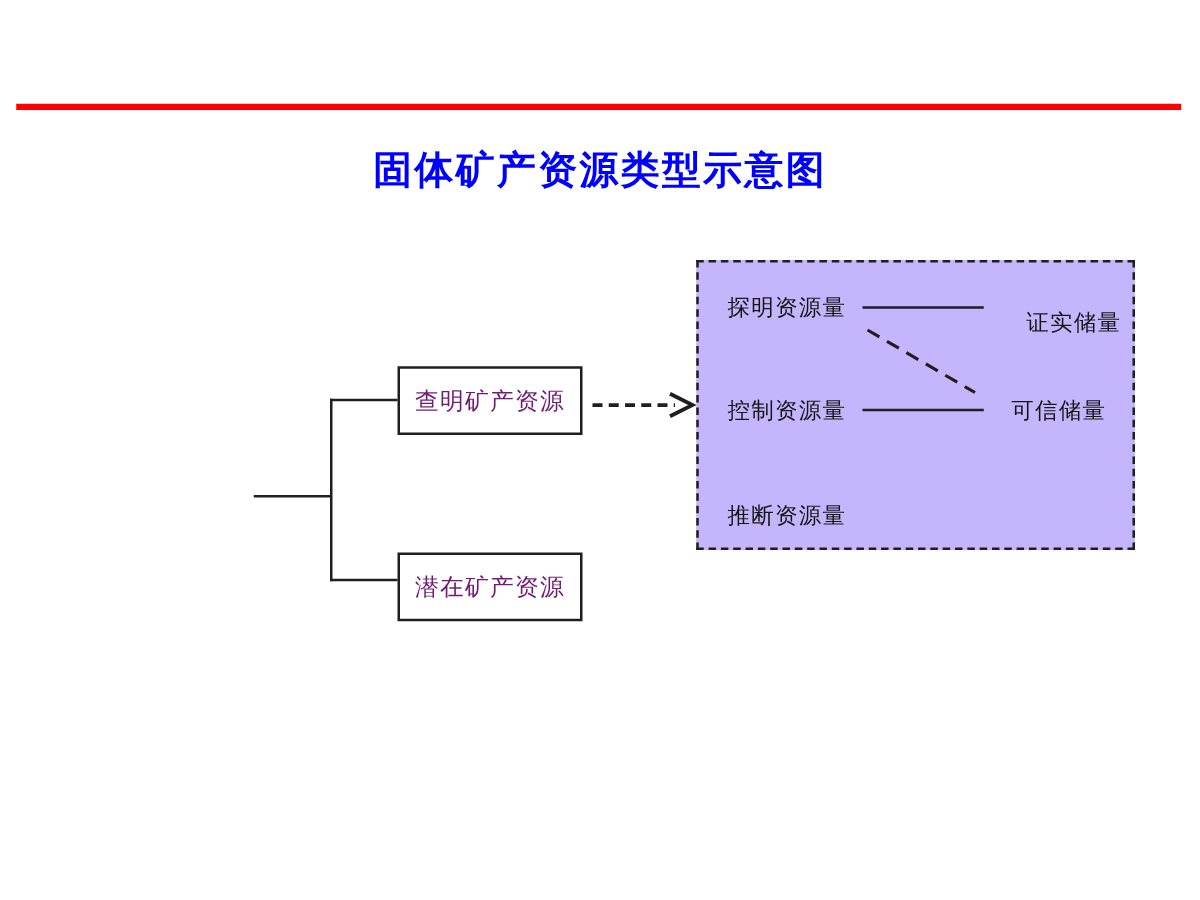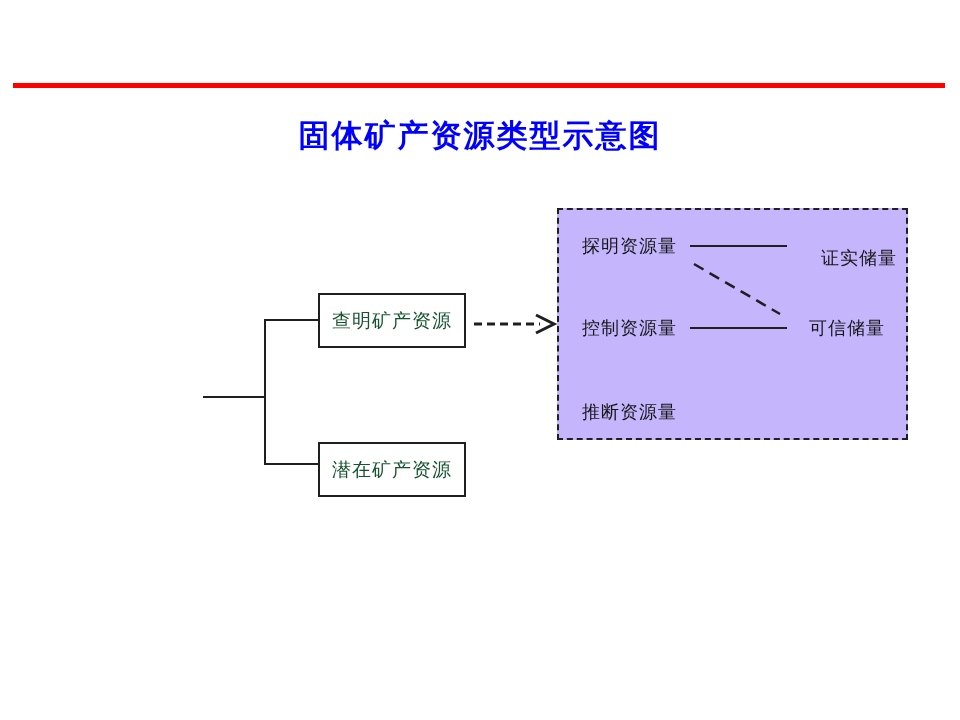--- a/index.html
+++ b/index.html
@@ -33,21 +33,21 @@
   .node {
     position: absolute;
     box-sizing: border-box;
     border: 2px solid #1f1f1f;
     background: #ffffff;
     display: flex;
     align-items: center;
     justify-content: center;
     font-size: 19px;
     letter-spacing: 1px;
-    color: #14532d;
+    color: #701a75;
   }
   .node-root   { left: 56px;  top: 370px; width: 147px; height: 53px; }
   .node-found  { left: 318px; top: 293px; width: 148px; height: 55px; }
   .node-potent { left: 318px; top: 442px; width: 148px; height: 55px; }
   .connector { position: absolute; background: #1f1f1f; }
   .c-root-h   { left: 203px; top: 396px; width: 61px;  height: 2px; }
   .c-trunk-v  { left: 264px; top: 319px; width: 2px;   height: 146px; }
   .c-top-h    { left: 264px; top: 319px; width: 54px;  height: 2px; }
   .c-bot-h    { left: 264px; top: 463px; width: 54px;  height: 2px; }
   .arrow-svg {

